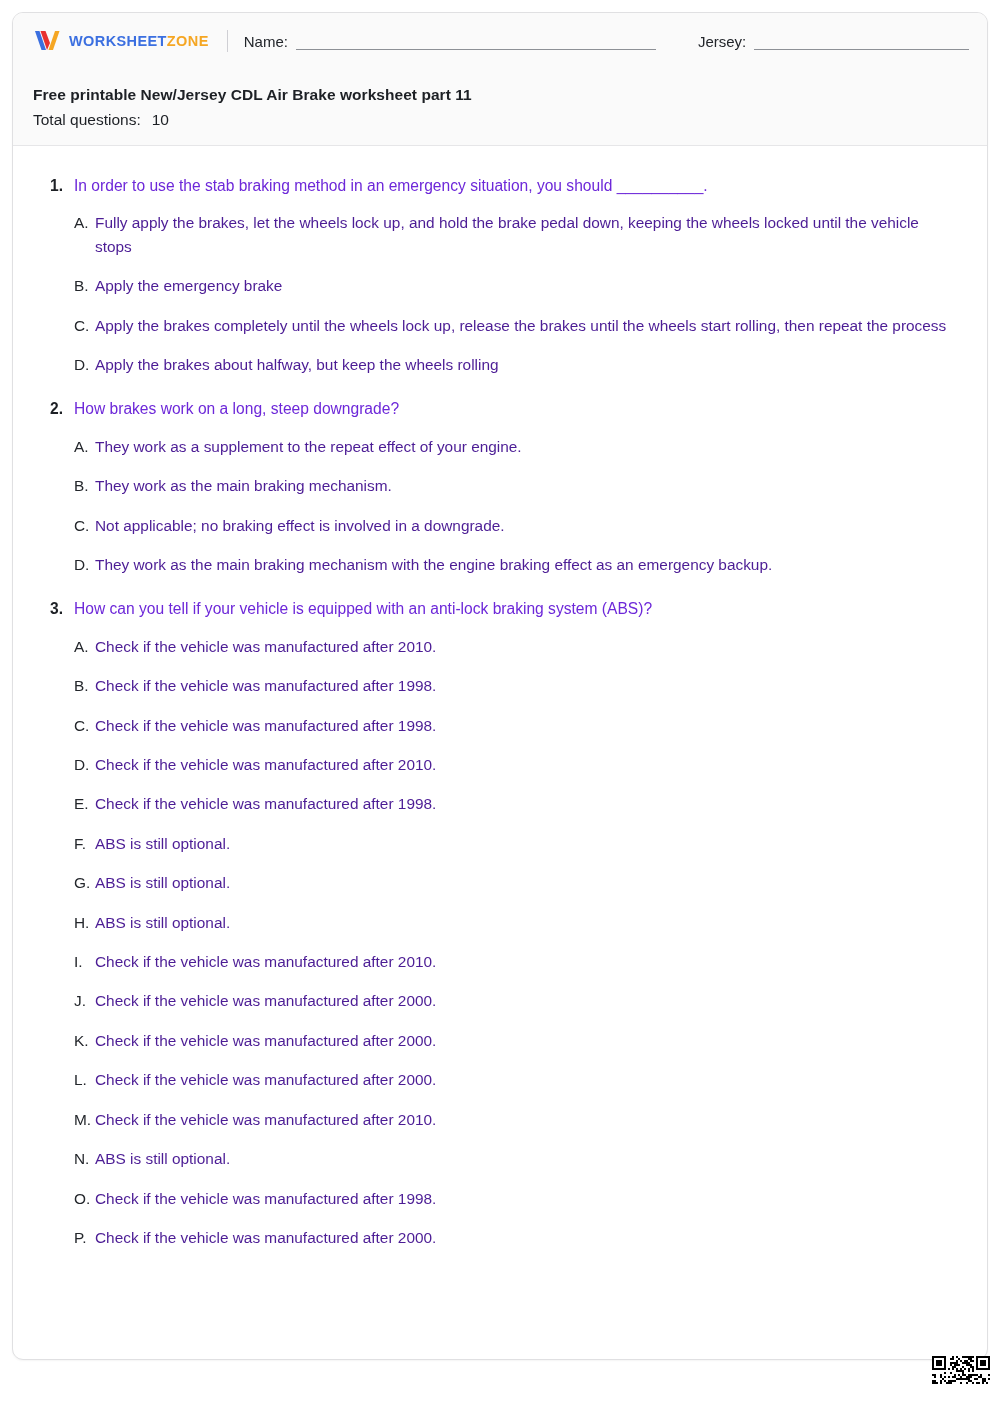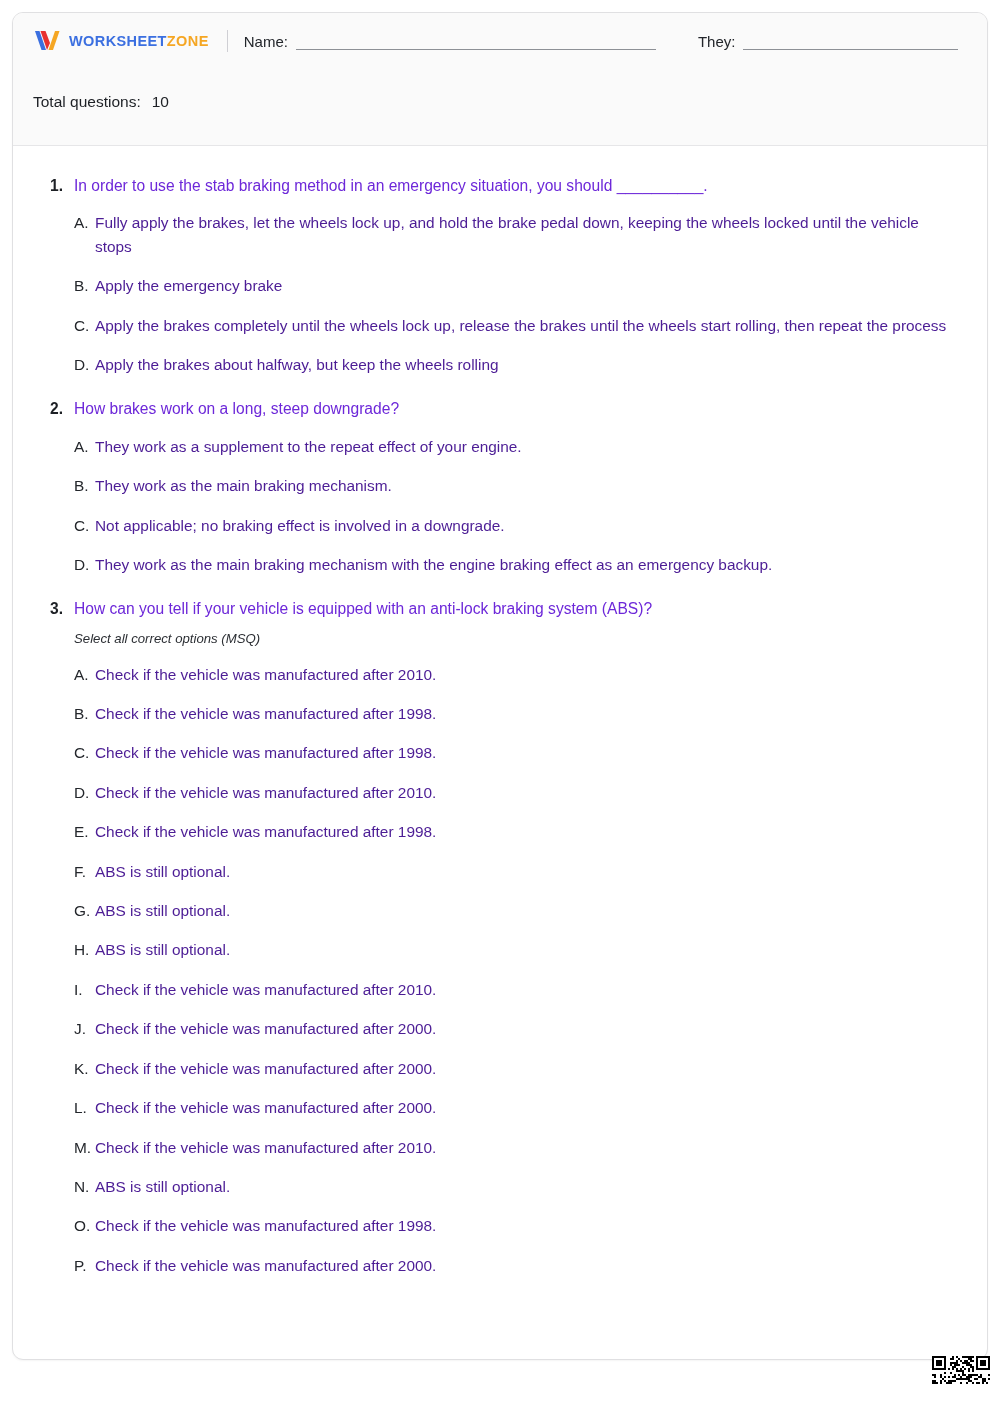--- a/index.html
+++ b/index.html
@@ -103,21 +103,21 @@
     font-size: 15.5px;
     font-weight: bold;
     color: #1d2025;
     line-height: 1.55;
     letter-spacing: 0.05px;
   }
   .sheet-subtitle {
     font-size: 15.5px;
     color: #1d2025;
     line-height: 1.6;
-    margin-top: 7px;
+    margin-top: 1px;
   }
   .sheet-subtitle .qcount { margin-left: 11px; }
 
   
   .sheet-body {
     padding: 28px 24px 20px 24px;
   }
 
   .question-block { margin-bottom: 21px; }
 
@@ -246,25 +246,26 @@
             <span class="w-yellow">ZONE</span>
         </div>
 
         <div class="logo-sep"></div>
 
         <span class="field-label">Name:</span>
         <span class="field-line name-line"></span>
 
         <span class="header-spacer"></span>
 
-        <span class="field-label">They:</span>
+        <span class="field-label">Jersey:</span>
         <span class="field-line grade-line"></span>
       </div>
 
       <div class="header-meta">
+        <div class="sheet-title">Free printable New/Jersey CDL Air Brake worksheet part 11</div>
         <div class="sheet-subtitle">
           <span>Total questions:</span><span class="qcount">10</span>
         </div>
       </div>
     </div>
 
     <div class="sheet-body">
         <div class="question-block">
           <div class="question-line">
             <div class="q-number">1.</div>
@@ -311,21 +312,20 @@
               <div class="opt-letter">D.</div>
               <div class="opt-text">They work as the main braking mechanism with the engine braking effect as an emergency backup.</div>
             </div>
           </div>
         </div>
         <div class="question-block">
           <div class="question-line">
             <div class="q-number">3.</div>
             <div class="q-text">How can you tell if your vehicle is equipped with an anti-lock braking system (ABS)?</div>
           </div>
-          <div class="msq-note">Select all correct options (MSQ)</div>
           <div class="options-list">
             <div class="option-row">
               <div class="opt-letter">A.</div>
               <div class="opt-text">Check if the vehicle was manufactured after 2010.</div>
             </div>
             <div class="option-row">
               <div class="opt-letter">B.</div>
               <div class="opt-text">Check if the vehicle was manufactured after 1998.</div>
             </div>
             <div class="option-row">

